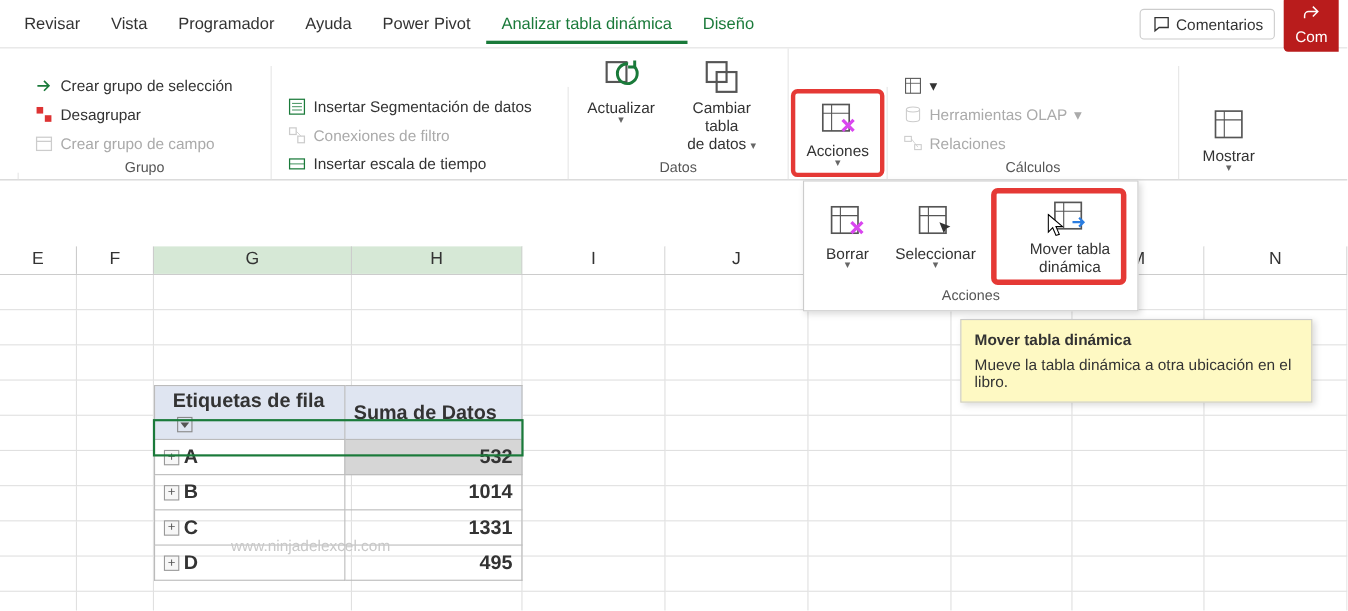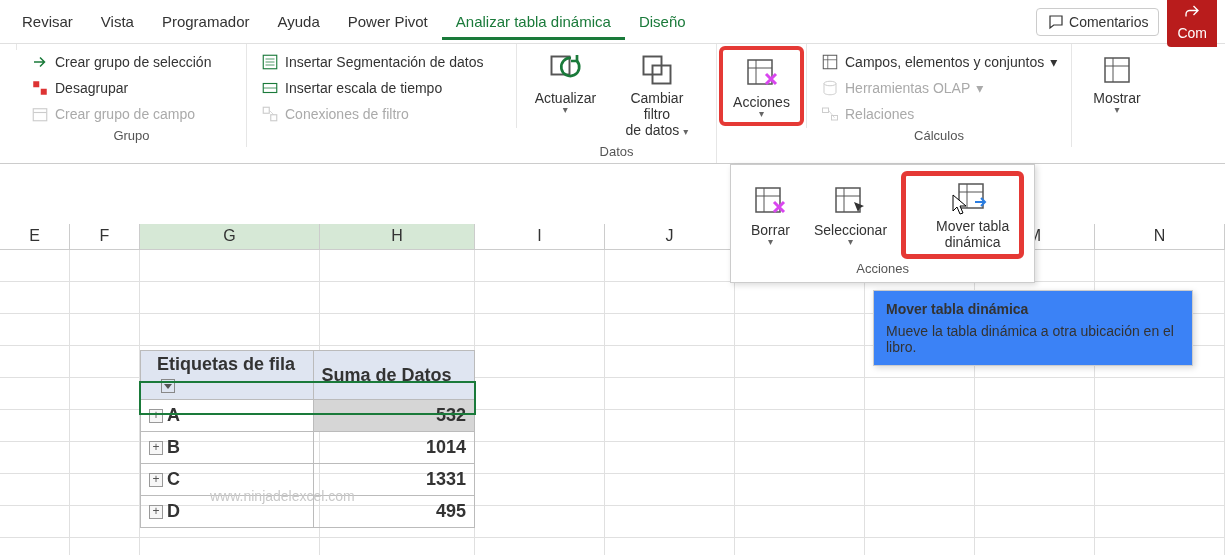--- a/index.html
+++ b/index.html
@@ -8,21 +8,21 @@
   
   .tabs { display: flex; align-items: center; height: 44px; padding: 0 8px; border-bottom: 1px solid #e0e0e0; }
   .tab { padding: 10px 14px; cursor: pointer; font-size: 15px; color: #333; }
   .tab.green { color: #1a7a3a; }
   .tab.active { color: #1a7a3a; border-bottom: 3px solid #1a7a3a; padding-bottom: 7px; font-weight: 400; }
   .tabs-spacer { flex: 1; }
   .comentarios-btn { border: 1px solid #ccc; border-radius: 4px; padding: 4px 10px; font-size: 14px; background: #fff; display: flex; align-items: center; gap: 4px; cursor: pointer; }
   .com-btn { background: #b91c1c; color: #fff; border-radius: 4px 0 0 4px; padding: 6px 10px; margin-left: 8px; display: flex; align-items: center; gap: 4px; flex-direction: column; }
 
   
-  .ribbon { display: flex; align-items: flex-start; border-bottom: 1px solid #ccc; height: 120px; position: relative; }
+  .ribbon { display: flex; align-items: flex-end; border-bottom: 1px solid #ccc; height: 120px; position: relative; }
   .ribbon-group { display: flex; flex-direction: column; padding: 4px 8px 2px; border-right: 1px solid #e6e6e6; }
   .ribbon-group-body { flex: 1; display: flex; align-items: flex-start; }
   .ribbon-group-label { text-align: center; font-size: 13px; color: #555; padding: 2px 0; }
 
   .rb-stack { display: flex; flex-direction: column; gap: 2px; padding-top: 2px; }
   .rb-item { display: flex; align-items: center; gap: 6px; padding: 3px 6px; font-size: 14px; white-space: nowrap; cursor: pointer; }
   .rb-item.disabled { color: #aaa; cursor: default; }
 
   .rb-big { display: flex; flex-direction: column; align-items: center; justify-content: center; padding: 4px 10px; cursor: pointer; text-align: center; font-size: 14px; min-width: 70px; }
   .rb-big .big-icon { width: 36px; height: 36px; margin-bottom: 2px; }
@@ -36,21 +36,21 @@
 
   
   .float-panel { position: absolute; top: 164px; left: 730px; background: #fff; border: 1px solid #ccc; box-shadow: 2px 2px 6px rgba(0,0,0,0.15); padding: 6px 10px 2px; display: flex; flex-direction: column; z-index: 5; }
   .float-panel-body { display: flex; gap: 4px; }
   .float-panel .rb-big { min-width: 58px; }
   .float-panel-label { text-align: center; font-size: 13px; color: #555; padding: 2px 0 4px; }
   .float-panel .highlight-box { border: 5px solid #e53935; border-radius: 6px; }
   .cursor-img { position: absolute; pointer-events: none; }
 
   
-  .tooltip { position: absolute; top: 290px; left: 873px; width: 320px; background: #3b82f6; border: 1px solid #ccc; box-shadow: 2px 2px 6px rgba(0,0,0,0.15); padding: 10px 12px; z-index: 4; font-size: 14px; }
+  .tooltip { position: absolute; top: 290px; left: 873px; width: 320px; background: #fef9c3; border: 1px solid #ccc; box-shadow: 2px 2px 6px rgba(0,0,0,0.15); padding: 10px 12px; z-index: 4; font-size: 14px; }
   .tooltip-title { font-weight: 600; margin-bottom: 6px; }
 
   
   .sheet { position: relative; }
   .col-headers { display: flex; height: 26px; background: #fff; border-bottom: 1px solid #ccc; }
   .col-h { border-right: 1px solid #ccc; text-align: center; line-height: 24px; font-size: 16px; color: #333; background: #fff; }
   .col-h.sel { background: #d6e8d6; }
 
   .grid { position: relative; }
   .row { display: flex; height: 32px; }
@@ -138,34 +138,34 @@
       <div class="rb-stack">
         <div class="rb-item">
           <span class="ic"><svg viewBox="0 0 24 24">
                 <rect x="3" y="3" width="18" height="18" fill="none" stroke="#1a7a3a" stroke-width="1.5"></rect>
                 <line x1="6" y1="8" x2="18" y2="8" stroke="#1a7a3a"></line>
                 <line x1="6" y1="12" x2="18" y2="12" stroke="#1a7a3a"></line>
                 <line x1="6" y1="16" x2="18" y2="16" stroke="#1a7a3a"></line>
               </svg></span>
           <span>Insertar Segmentación de datos</span>
         </div>
-        <div class="rb-item">
-          <span class="ic"><svg viewBox="0 0 24 24">
-                <rect x="3" y="6" width="18" height="12" fill="none" stroke="#1a7a3a" stroke-width="1.5"></rect>
-                <line x1="3" y1="12" x2="21" y2="12" stroke="#1a7a3a"></line>
-              </svg></span>
-          <span>Insertar escala de tiempo</span>
-        </div>
         <div class="rb-item disabled">
           <span class="ic"><svg viewBox="0 0 24 24">
                 <rect x="3" y="3" width="8" height="8" fill="none" stroke="#ccc" stroke-width="1.5"></rect>
                 <rect x="13" y="13" width="8" height="8" fill="none" stroke="#ccc" stroke-width="1.5"></rect>
                 <line x1="11" y1="7" x2="17" y2="13" stroke="#ccc"></line>
               </svg></span>
           <span>Conexiones de filtro</span>
+        </div>
+        <div class="rb-item">
+          <span class="ic"><svg viewBox="0 0 24 24">
+                <rect x="3" y="6" width="18" height="12" fill="none" stroke="#1a7a3a" stroke-width="1.5"></rect>
+                <line x1="3" y1="12" x2="21" y2="12" stroke="#1a7a3a"></line>
+              </svg></span>
+          <span>Insertar escala de tiempo</span>
         </div>
       </div>
     </div>
   </div>
 
   <div class="ribbon-group" style="width:200px;">
     <div class="ribbon-group-body" style="justify-content:center;">
       <div class="rb-big">
         <span class="big-icon"><svg viewBox="0 0 24 24">
               <rect x="3" y="3" width="12" height="12" fill="none" stroke="#555" stroke-width="1.3"></rect>
@@ -173,21 +173,21 @@
               <path d="M20 2v4h-4" fill="none" stroke="#1a7a3a" stroke-width="1.8"></path>
             </svg></span>
         <span>Actualizar</span>
         <span class="caret">▾</span>
       </div>
       <div class="rb-big">
         <span class="big-icon"><svg viewBox="0 0 24 24">
               <rect x="3" y="3" width="12" height="12" fill="none" stroke="#555" stroke-width="1.3"></rect>
               <rect x="9" y="9" width="12" height="12" fill="none" stroke="#555" stroke-width="1.3"></rect>
             </svg></span>
-        <span>Cambiar filtro</span>
+        <span>Cambiar tabla</span>
         <span><span>de datos</span> <span class="caret">▾</span></span>
       </div>
     </div>
     <div class="ribbon-group-label">Datos</div>
   </div>
 
   <div class="ribbon-group" style="width:90px;padding:2px;">
     <div class="highlight-box" style="height:100%;display:flex;align-items:center;justify-content:center;">
       <div class="rb-big acciones-btn">
         <span class="big-icon"><svg viewBox="0 0 36 36">
@@ -204,21 +204,20 @@
 
   <div class="ribbon-group" style="width:265px;">
     <div class="ribbon-group-body">
       <div class="rb-stack">
         <div class="rb-item">
           <span class="ic"><svg viewBox="0 0 24 24">
                 <rect x="3" y="3" width="18" height="18" fill="none" stroke="#555" stroke-width="1.3"></rect>
                 <line x1="3" y1="9" x2="21" y2="9" stroke="#555"></line>
                 <line x1="9" y1="3" x2="9" y2="21" stroke="#555"></line>
               </svg></span>
-          <span>Campos, elementos y conjuntos</span>
           <span class="caret">▾</span>
         </div>
         <div class="rb-item disabled">
           <span class="ic"><svg viewBox="0 0 24 24">
                 <ellipse cx="12" cy="6" rx="8" ry="3" fill="none" stroke="#ccc" stroke-width="1.3"></ellipse>
                 <path d="M4 6v12c0 1.7 3.6 3 8 3s8-1.3 8-3V6" fill="none" stroke="#ccc" stroke-width="1.3"></path>
               </svg></span>
           <span>Herramientas OLAP</span>
           <span class="caret">▾</span>
         </div>

